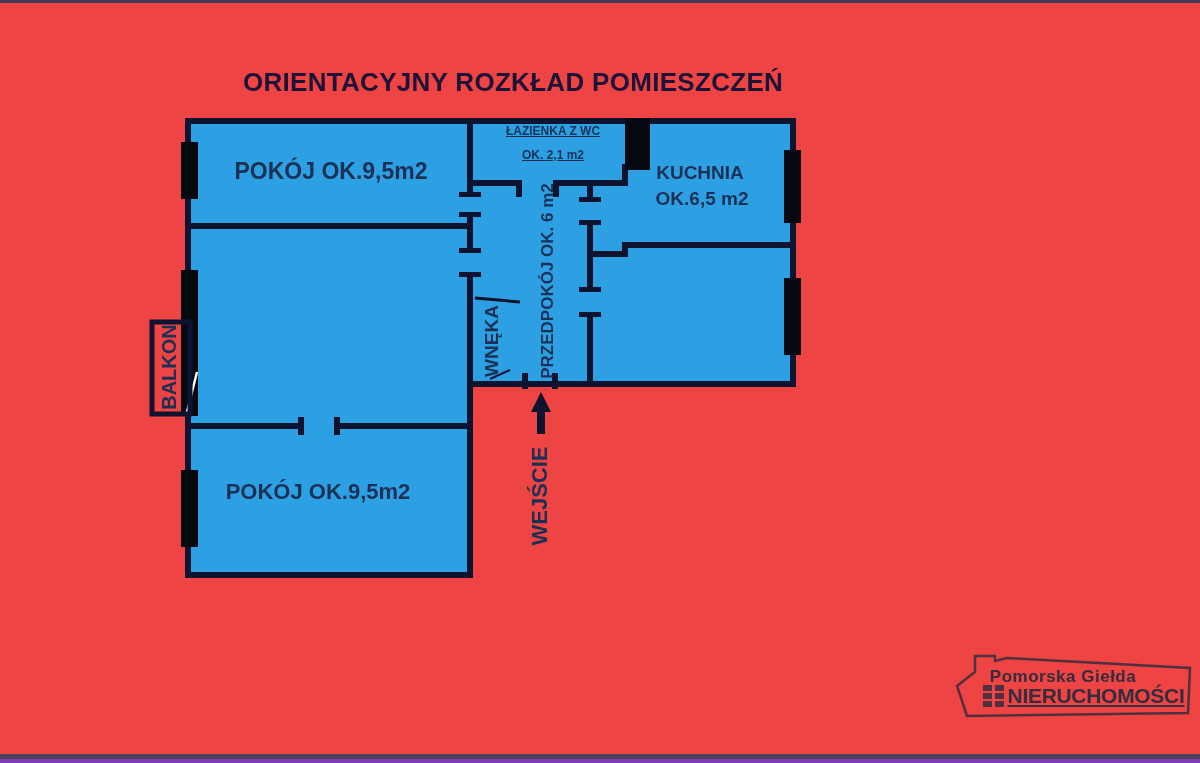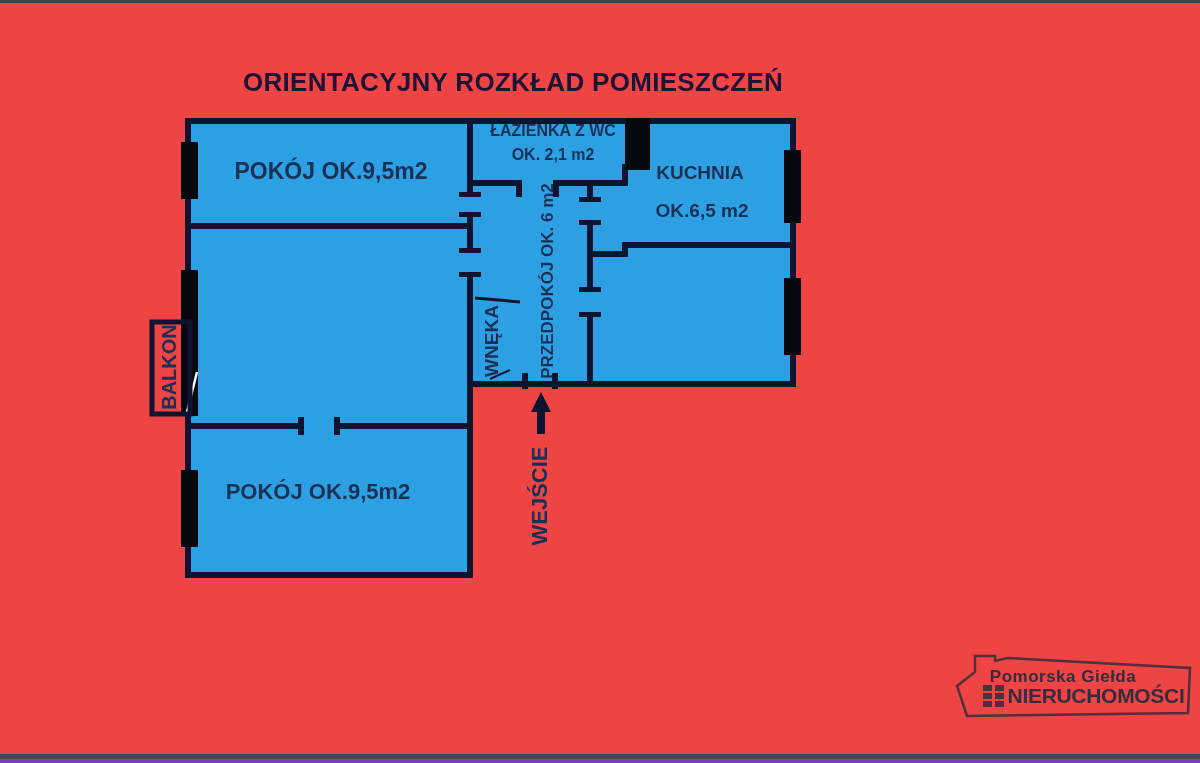--- a/index.html
+++ b/index.html
@@ -14,28 +14,28 @@
     position:absolute;left:513px;top:82px;transform:translate(-50%,-50%);
     font-size:26px;font-weight:800;letter-spacing:.3px;color:#1d1336;white-space:nowrap;
   }
   .plan-svg{position:absolute;left:0;top:0;}
   .hlabel,.vlabel{
     position:absolute;font-weight:bold;color:#1a3054;white-space:nowrap;line-height:1;
   }
   .hlabel{transform:translate(-50%,-50%);}
   .vlabel{transform:translate(-50%,-50%) rotate(-90deg);}
   .f23{font-size:23px;} .f22{font-size:22px;} .f21{font-size:21px;}
-  .f20{font-size:20px;} .f19{font-size:19px;} .f17{font-size:17px;} .f16{font-size:16px;}
+  .f20{font-size:20px;} .f19{font-size:19px;} .f17{font-size:17px;} .f16{font-size:12px;text-decoration:underline;}
   .logo-small{
     position:absolute;left:1063px;top:677px;transform:translate(-50%,-50%);
     font-size:17px;font-weight:bold;color:#332d3d;letter-spacing:.5px;white-space:nowrap;
   }
   .logo-big{
     position:absolute;left:1096px;top:696px;transform:translate(-50%,-50%);
-    font-size:21px;font-weight:800;color:#332d3d;letter-spacing:-.3px;white-space:nowrap;
+    font-size:21px;font-weight:800;color:#332d3d;letter-spacing:-.3px;white-space:nowrap;text-decoration:underline;
   }
 </style>
 </head>
 <body>
 
 <div class="canvas">
 
   <div class="strip top"></div>
   <div class="strip bottom"></div>
 
@@ -129,21 +129,21 @@
       </g>
     </g>
   </svg>
 
   <div class="hlabel f23" style="left:331px;top:171px;">POKÓJ OK.9,5m2</div>
 
   <div class="hlabel f16" style="left:553px;top:131px;">ŁAZIENKA Z WC</div>
   <div class="hlabel f16" style="left:553px;top:155px;">OK. 2,1 m2</div>
 
   <div class="hlabel f19" style="left:700px;top:172px;">KUCHNIA</div>
-  <div class="hlabel f19" style="left:702px;top:198px;margin-top:12px;">OK.6,5 m2</div>
+  <div class="hlabel f19" style="left:702px;top:198px;">OK.6,5 m2</div>
 
 
 
   <div class="hlabel f22" style="left:318px;top:492px;">POKÓJ OK.9,5m2</div>
 
   <div class="vlabel f17" style="left:547px;top:281px;">PRZEDPOKÓJ OK. 6 m2</div>
 
   <div class="vlabel f19" style="left:491px;top:341px;">WNĘKA</div>
 
   <div class="vlabel f20" style="left:169px;top:367px;">BALKON</div>

